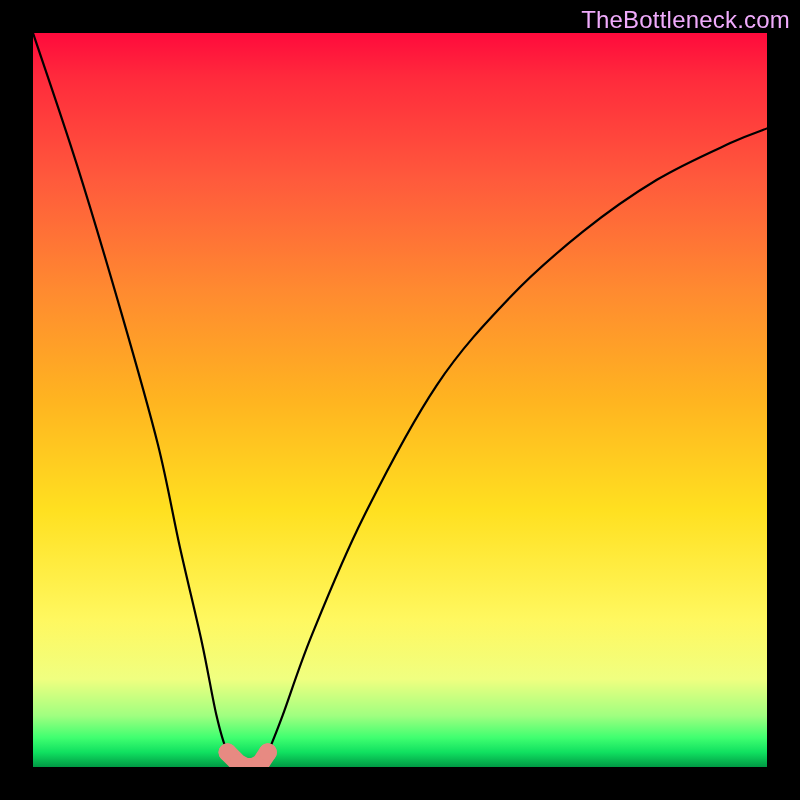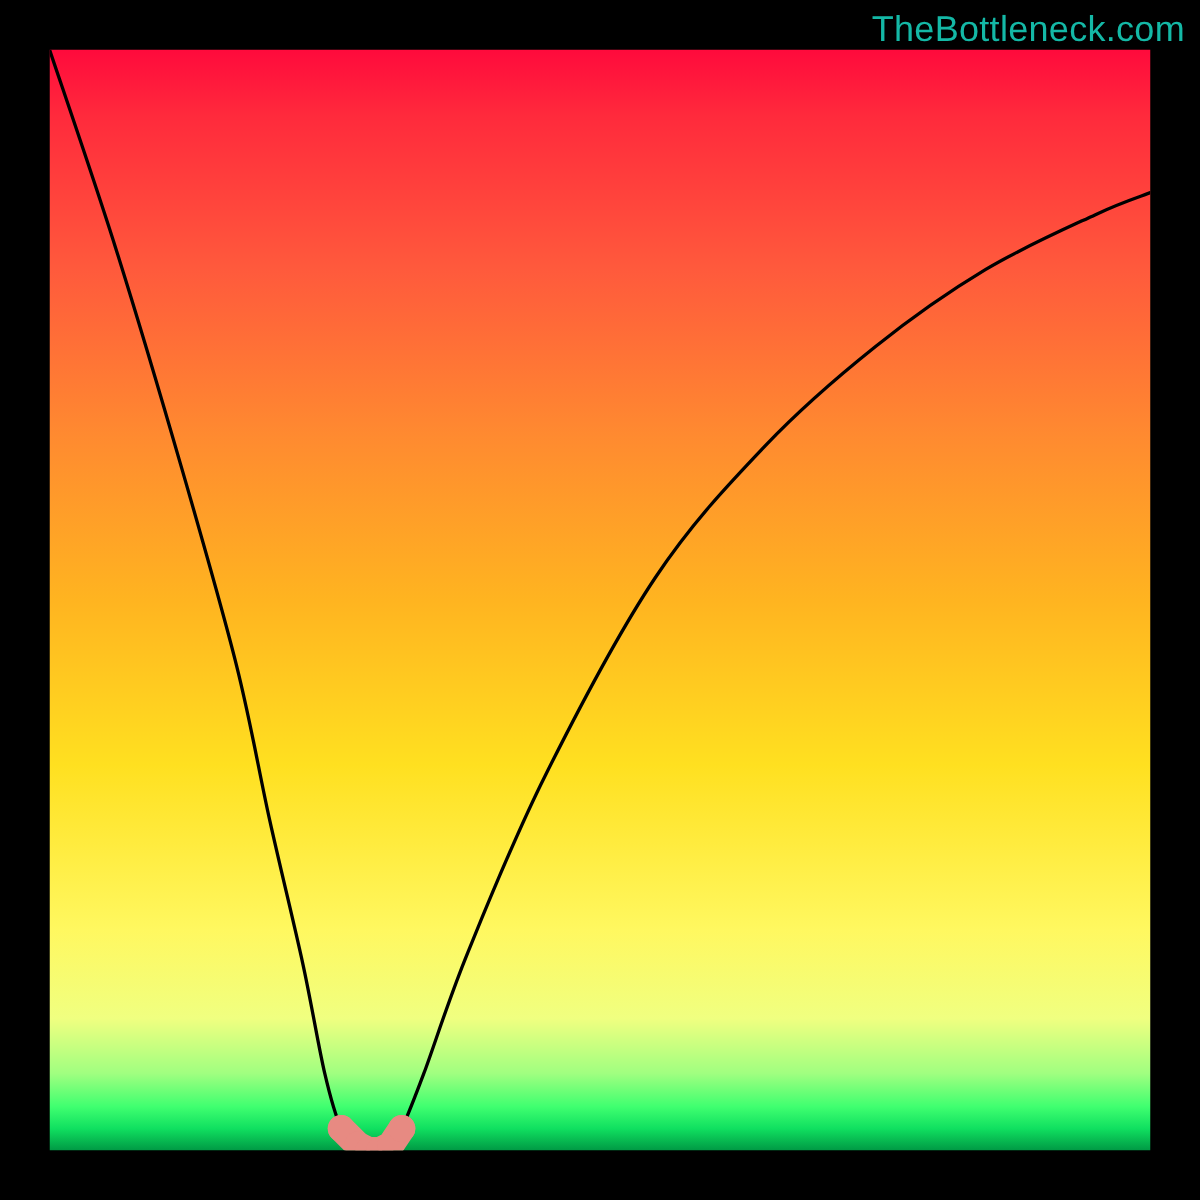--- a/index.html
+++ b/index.html
@@ -40,21 +40,21 @@
       #a0ff80 93%,
       #40ff70 96%,
       #10e060 98%,
       #009944 100%
     );
   }
   .attrib {
     position: absolute;
     top: 6px;
     right: 10px;
-    color: #14b8a6;
+    color: #f0abfc;
     font-size: 24px;
     font-weight: 500;
     letter-spacing: 0.2px;
   }
   svg.curve {
     position: absolute;
     inset: 0;
     width: 100%;
     height: 100%;
   }

